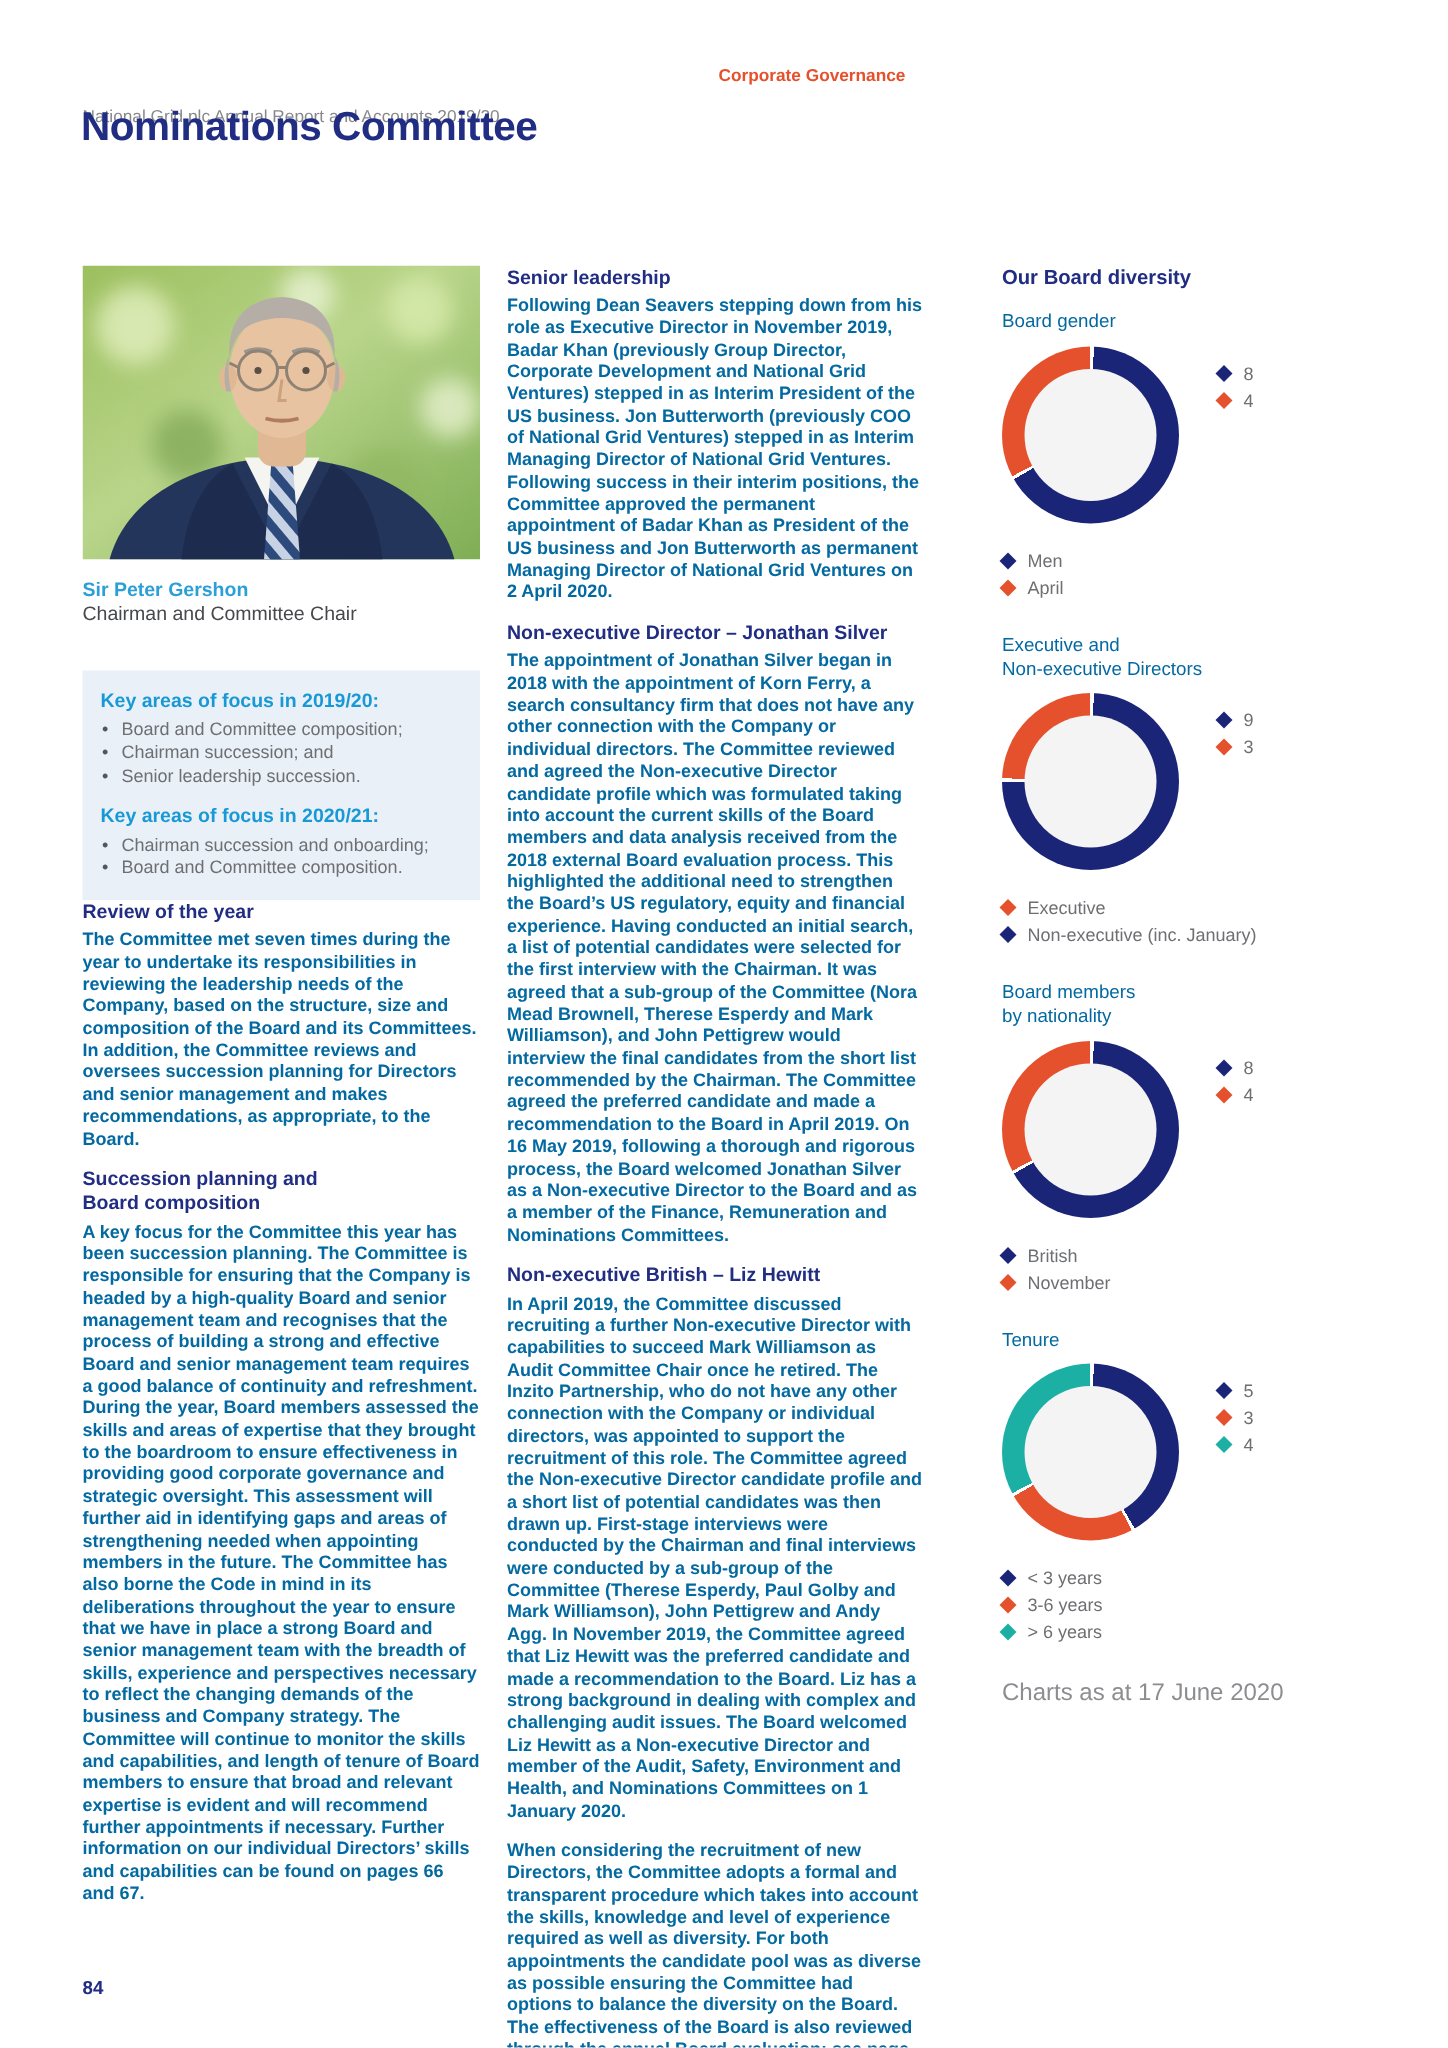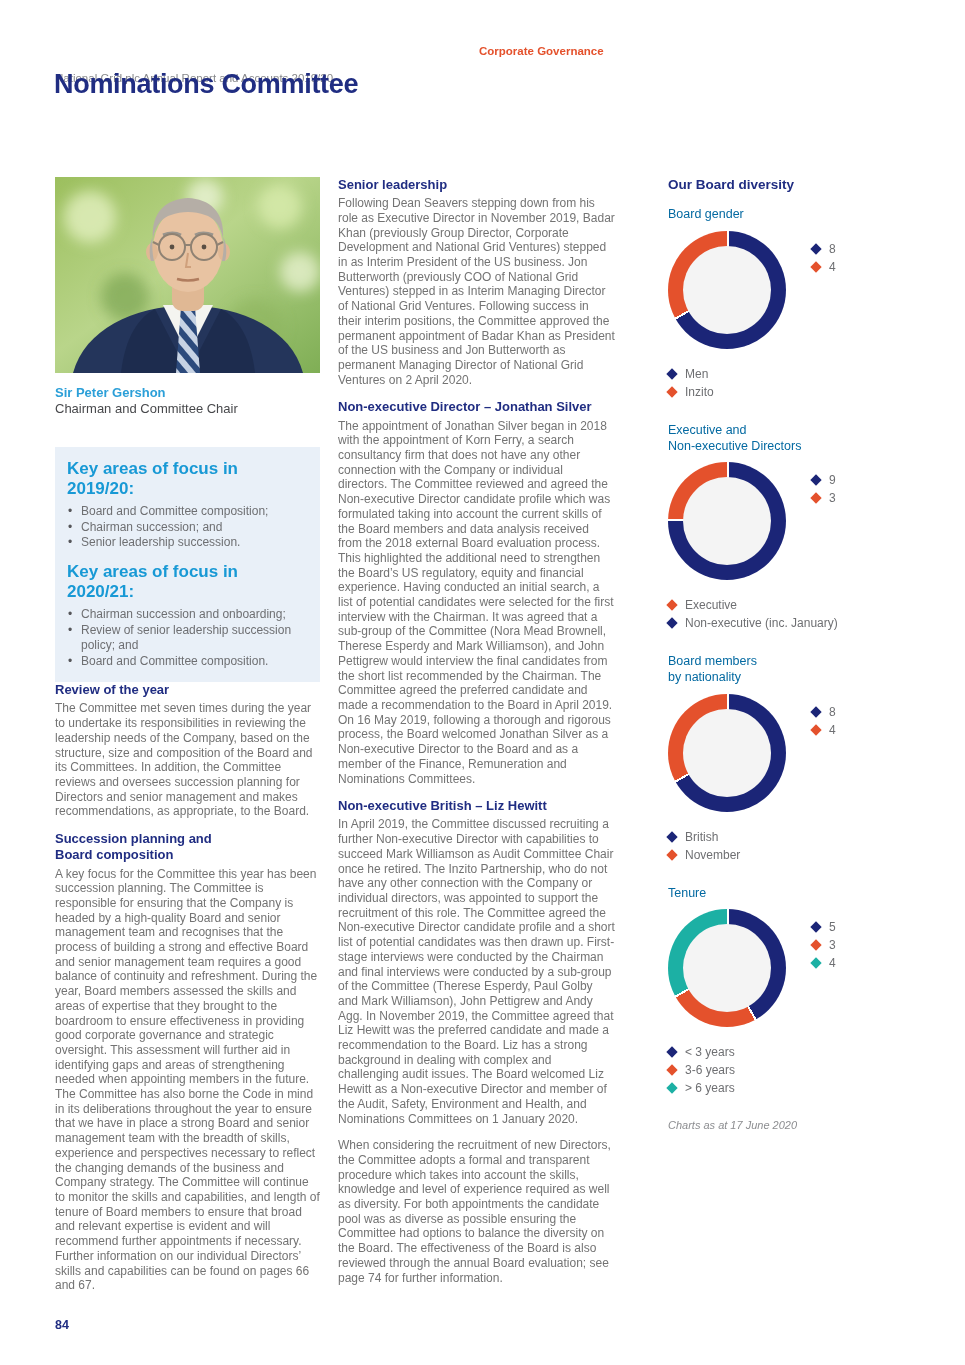--- a/index.html
+++ b/index.html
@@ -17,50 +17,50 @@
   .page-title{ position:absolute; left:54px; top:68px; font-size:27px; font-weight:bold; color:#202d82; letter-spacing:-0.3px; }
   .page-num  { position:absolute; left:55px; top:1318px; font-size:12.5px; font-weight:bold; color:#202d82; }
 
   
   .col { position:absolute; top:177px; }
   .col-left  { left:55px;  width:265px; }
   .col-mid   { left:338px; width:277px; }
   .col-right { left:668px; width:224px; }
 
   h3.sec { font-size:13px; font-weight:bold; color:#202d82; margin:0 0 3px 0; white-space:pre-line; line-height:1.25; }
-  p.body { font-size:12px; line-height:14.7px; color:#737373; margin:0 0 12px 0; }
+  p.body { font-size:12px; line-height:14.7px; color:#0369a1; margin:0 0 12px 0;font-weight:bold; }
   .gap-lg { margin-top:44px; }
   .gap-md { margin-top:14px; }
 
   
   .portrait { width:265px; height:196px; display:block; }
 
   .person-name { margin-top:12px; font-size:13px; font-weight:bold; color:#2b9fd8; }
   .person-role { font-size:13px; color:#47484b; }
 
   
   .focus-box { margin-top:30px; background:#e9f0f8; padding:12px 12px 13px 12px; }
-  .focus-box h4 { font-size:17px; font-weight:bold; color:#1899d5; margin:0 0 4px 0; }
+  .focus-box h4 { font-size:13px; font-weight:bold; color:#1899d5; margin:0 0 4px 0; }
   .focus-box h4.second { margin-top:11px; }
   .focus-box ul { list-style:none; }
   .focus-box li { position:relative; padding-left:14px; font-size:12px; line-height:15.5px; color:#6e6f72; }
   .focus-box li::before { content:"•"; position:absolute; left:1px; top:0; color:#55565a; }
 
   
   .diversity-title { font-size:13.5px; font-weight:bold; color:#202d82; margin-bottom:14px; }
   .chart-block { margin-bottom:22px; }
   .chart-title { font-size:12.5px; font-weight:normal; color:#0369a1; white-space:pre-line; line-height:1.25; margin-bottom:8px; }
   .chart-row { display:flex; align-items:flex-start; }
   .donut { width:118px; height:118px; border-radius:50%; position:relative; flex:0 0 auto; }
   .donut::after { content:""; position:absolute; inset:15px; border-radius:50%; background:#f4f4f4; }
   .value-legend { margin-left:26px; padding-top:9px; }
   .legend-item { display:flex; align-items:center; font-size:12px; color:#6e6f72; line-height:18px; }
   .diamond { width:8px; height:8px; transform:rotate(45deg); display:inline-block; margin-right:9px; flex:0 0 auto; }
   .label-legend { margin-top:16px; }
-  .footnote { font-size:11px; color:#8c8d90;font-style:italic; }
+  .footnote { font-size:16px; color:#8c8d90; }
 </style>
 </head>
 <body>
 
 <div class="page">
 
   <div class="hdr-left">National Grid plc Annual Report and Accounts 2019/20</div>
   <div class="hdr-right">Corporate Governance</div>
   <h1 class="page-title">Nominations Committee</h1>
 
@@ -131,21 +131,20 @@
     <div class="focus-box">
       <h4>Key areas of focus in 2019/20:</h4>
       <ul>
         <li>Board and Committee composition;</li>
         <li>Chairman succession; and</li>
         <li>Senior leadership succession.</li>
       </ul>
       <h4 class="second">Key areas of focus in 2020/21:</h4>
       <ul>
         <li>Chairman succession and onboarding;</li>
-        <li>Review of senior leadership succession policy; and</li>
         <li>Board and Committee composition.</li>
       </ul>
     </div>
 
     <h3 class="sec gap-lg">Review of the year</h3>
     <p class="body">The Committee met seven times during the year to undertake its responsibilities in reviewing the leadership needs of the Company, based on the structure, size and composition of the Board and its Committees. In addition, the Committee reviews and oversees succession planning for Directors and senior management and makes recommendations, as appropriate, to the Board.</p>
 
     <h3 class="sec gap-md">Succession planning and
 Board composition</h3>
     <p class="body">A key focus for the Committee this year has been succession planning. The Committee is responsible for ensuring that the Company is headed by a high-quality Board and senior management team and recognises that the process of building a strong and effective Board and senior management team requires a good balance of continuity and refreshment. During the year, Board members assessed the skills and areas of expertise that they brought to the boardroom to ensure effectiveness in providing good corporate governance and strategic oversight. This assessment will further aid in identifying gaps and areas of strengthening needed when appointing members in the future. The Committee has also borne the Code in mind in its deliberations throughout the year to ensure that we have in place a strong Board and senior management team with the breadth of skills, experience and perspectives necessary to reflect the changing demands of the business and Company strategy. The Committee will continue to monitor the skills and capabilities, and length of tenure of Board members to ensure that broad and relevant expertise is evident and will recommend further appointments if necessary. Further information on our individual Directors’ skills and capabilities can be found on pages 66 and 67.</p>
@@ -181,21 +180,21 @@
             </div>
           </div>
       </div>
       <div class="label-legend">
           <div class="legend-item">
             <span class="diamond" style="background: rgb(27, 37, 119);"></span>
             <span>Men</span>
           </div>
           <div class="legend-item">
             <span class="diamond" style="background: rgb(228, 81, 44);"></span>
-            <span>Inzito</span>
+            <span>April</span>
           </div>
         </div>
     </div>
 
     <div class="chart-block">
       <div class="chart-title">Executive and
 Non-executive Directors</div>
       <div class="chart-row">
         <div class="donut" style="background: conic-gradient(rgb(255, 255, 255) 0deg, rgb(255, 255, 255) 2.2deg, rgb(27, 37, 119) 2.2deg, rgb(27, 37, 119) 270deg, rgb(255, 255, 255) 270deg, rgb(255, 255, 255) 272.2deg, rgb(228, 81, 44) 272.2deg, rgb(228, 81, 44) 360deg);"></div>
         <div class="value-legend">

